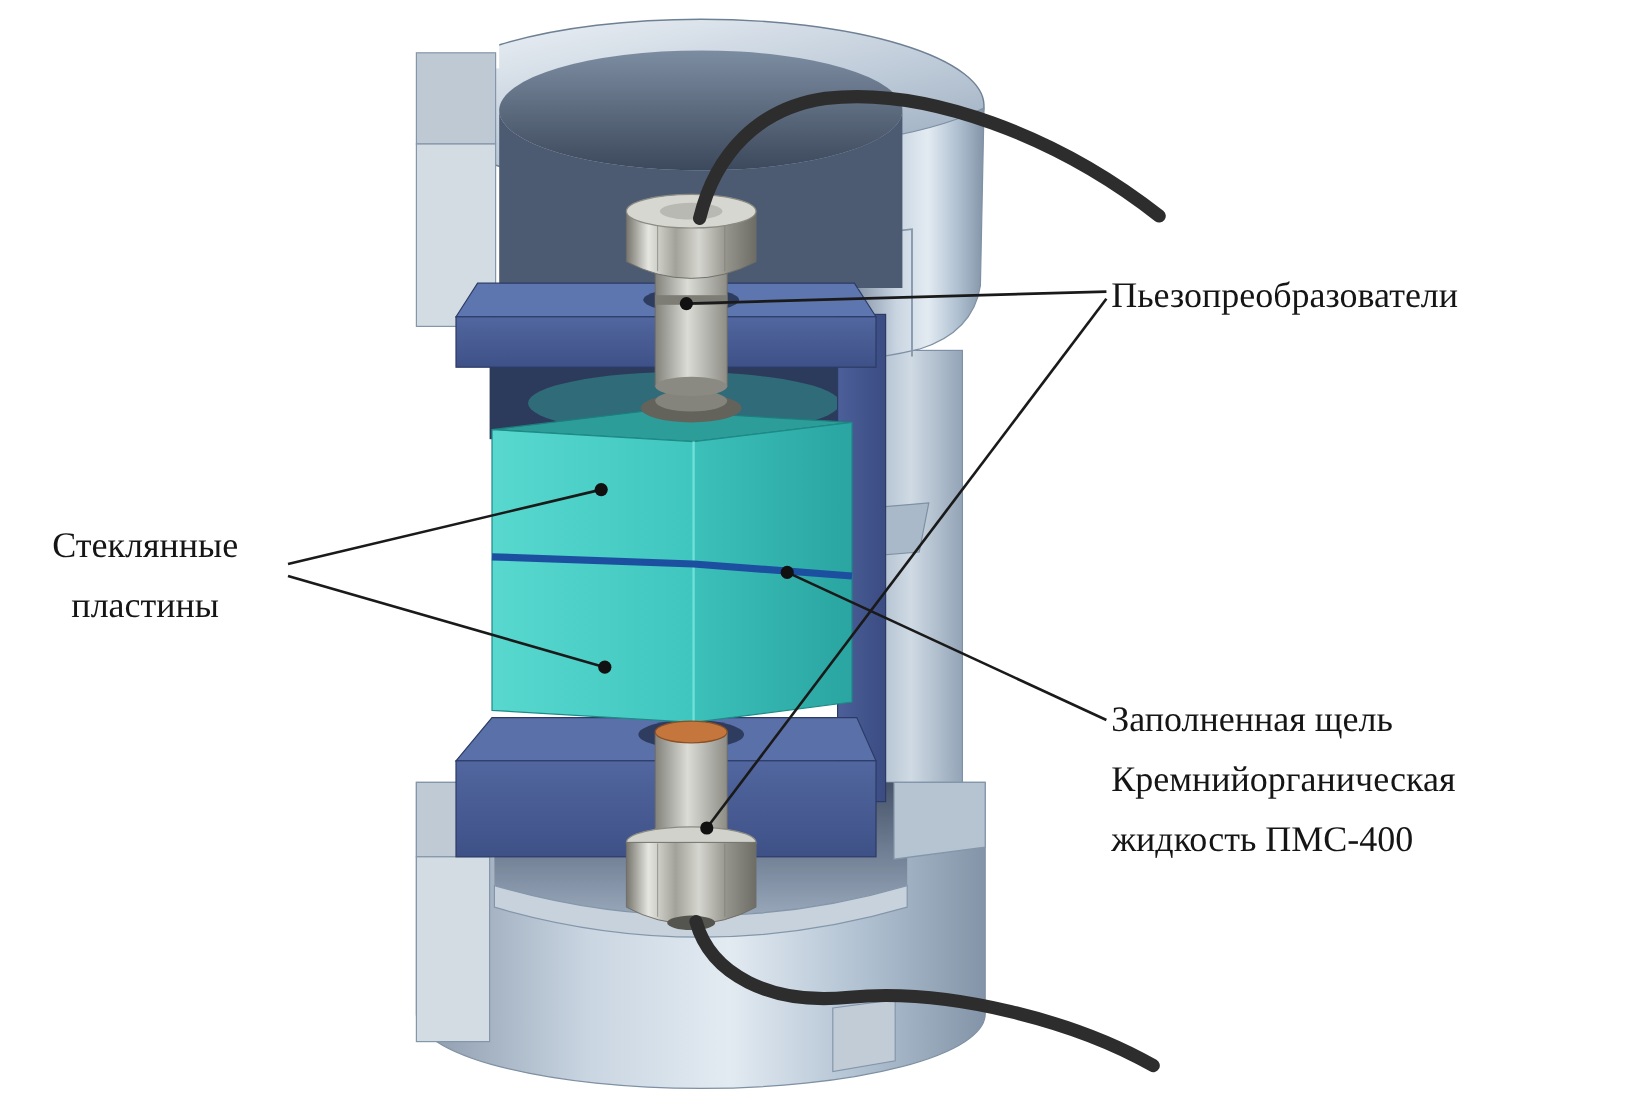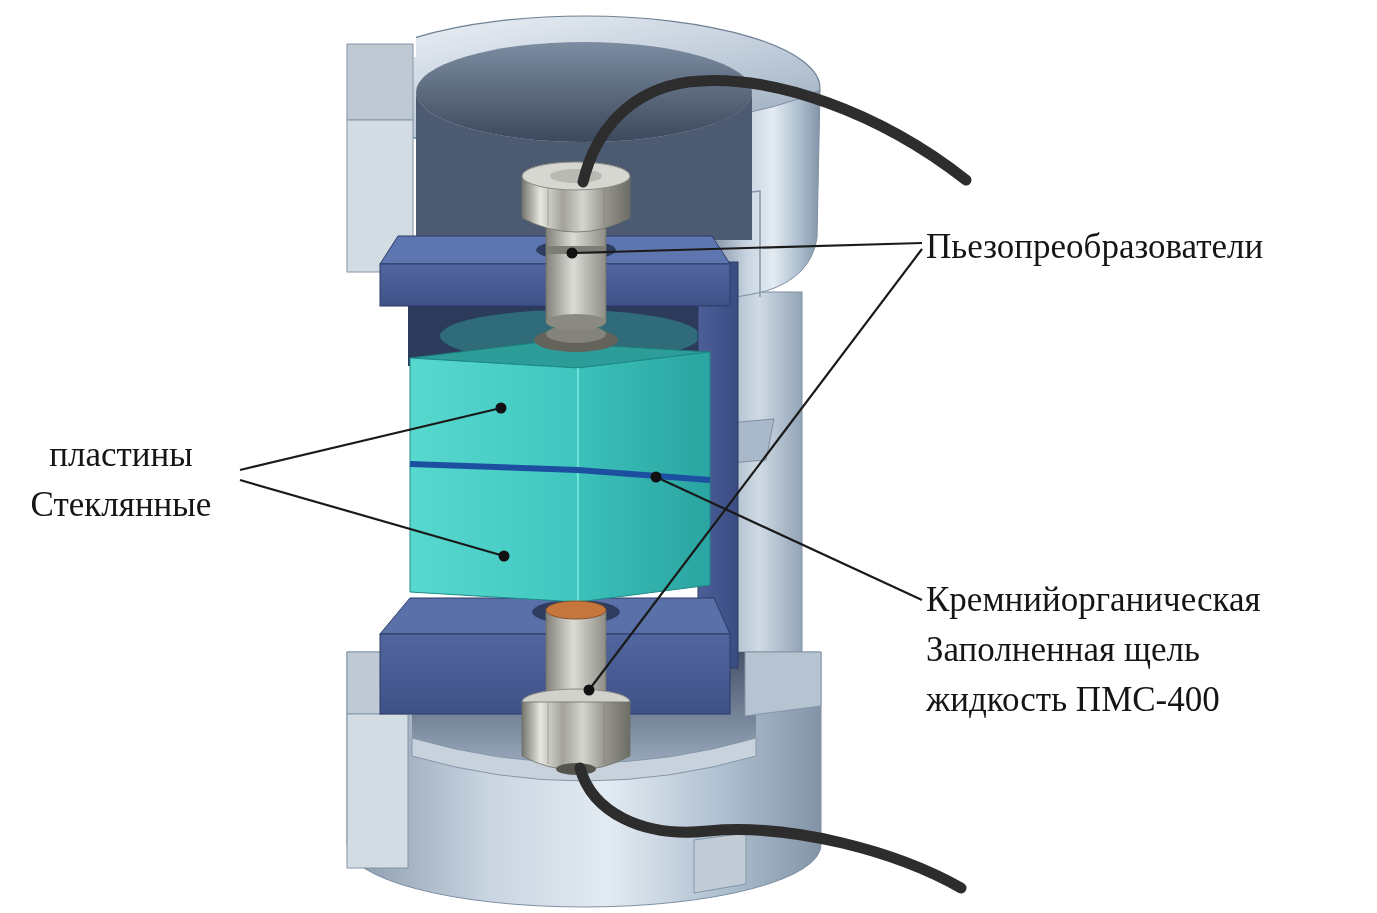--- a/index.html
+++ b/index.html
@@ -8,21 +8,21 @@
   .stage {
     position: relative;
     width: 1377px;
     height: 913px;
     background: var(--background, #ffffff);
     overflow: hidden;
   }
   .stage svg { position: absolute; left: 0; top: 0; }
   .label {
     position: absolute;
-    font-size: 35px;
+    font-size: 30px;
     line-height: 50px;
     color: var(--label-text, #151515);
     white-space: nowrap;
   }
   .label-center { text-align: center; }
 </style>
 </head>
 <body>
 
 <div class="stage">
@@ -170,23 +170,23 @@
       <circle cx="504" cy="556" r="5.5"></circle>
       <circle cx="656" cy="477" r="5.5"></circle>
     </g>
   </svg>
 
   <div class="label" style="left: 926px; top: 222px;">
     <span>Пьезопреобразователи</span>
   </div>
 
   <div class="label label-center" style="left: 4px; top: 430px; width: 234px;">
+    <div>Стеклянные</div>
     <div>пластины</div>
-    <div>Стеклянные</div>
   </div>
 
   <div class="label" style="left: 926px; top: 575px;">
+    <div>Заполненная щель</div>
     <div>Кремнийорганическая</div>
-    <div>Заполненная щель</div>
     <div>жидкость ПМС-400</div>
   </div>
 
 </div>
 
 </body></html>

